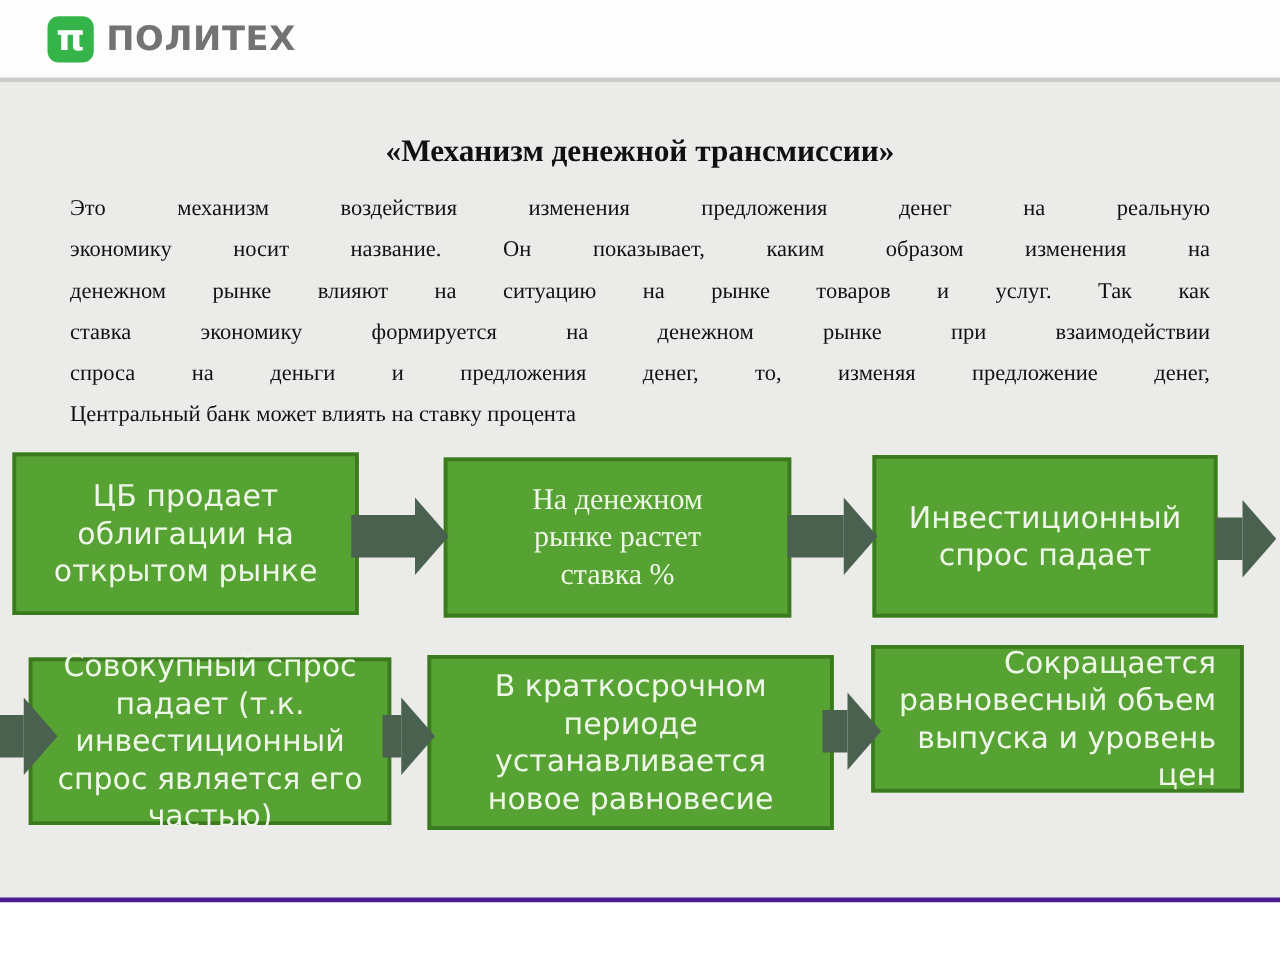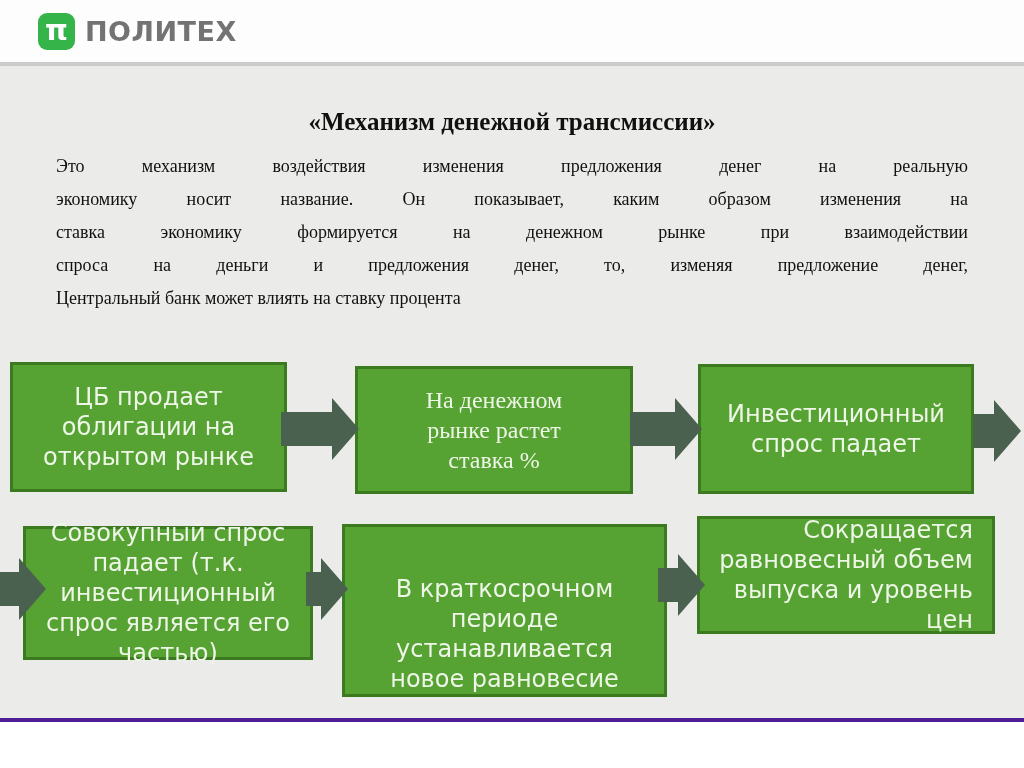--- a/index.html
+++ b/index.html
@@ -69,21 +69,21 @@
     font-size: 24px; line-height: 30px;
     display: flex; align-items: center; justify-content: center;
     text-align: center;
     overflow: visible;
     z-index: 2;
   }
   .b1 { left: 10px;  top: 280px; width: 277px; height: 130px; }
   .b2 { left: 355px; top: 284px; width: 278px; height: 128px; font-family: Liberation Serif, serif; }
   .b3 { left: 698px; top: 282px; width: 276px; height: 130px; }
   .b4 { left: 23px;  top: 444px; width: 290px; height: 134px; }
-  .b5 { left: 342px; top: 442px; width: 325px; height: 173px; align-items: flex-end; }
+  .b5 { left: 342px; top: 442px; width: 325px; height: 140px; }
   .b6 { left: 697px; top: 434px; width: 298px; height: 118px; text-align: right; }
 
   .arrow {
     position: absolute; height: 62px;
     display: flex; align-items: center;
     z-index: 3;
   }
   .arrow .shaft { flex: 1 1 auto; height: 34px; background: #4a614f; }
   .arrow .head {
     width: 0; height: 0; flex: 0 0 auto;
@@ -116,20 +116,21 @@
     </div>
   </header>
 
   <main class="slide">
 
     <h1 class="title">«Механизм денежной трансмиссии»</h1>
 
     <div class="para">
       <div class="para-line">Это механизм воздействия изменения предложения денег на реальную</div>
       <div class="para-line">экономику носит название. Он показывает, каким образом изменения на</div>
+      <div class="para-line">денежном рынке влияют на ситуацию на рынке товаров и услуг. Так как</div>
       <div class="para-line">ставка экономику формируется на денежном рынке при взаимодействии</div>
       <div class="para-line">спроса на деньги и предложения денег, то, изменяя предложение денег,</div>
       <div class="para-line last">Центральный банк может влиять на ставку процента</div>
     </div>
 
     <div class="flow">
 
       <div class="fbox b1">
           <div>ЦБ продает<br>облигации на<br>открытом рынке</div>
         </div>

